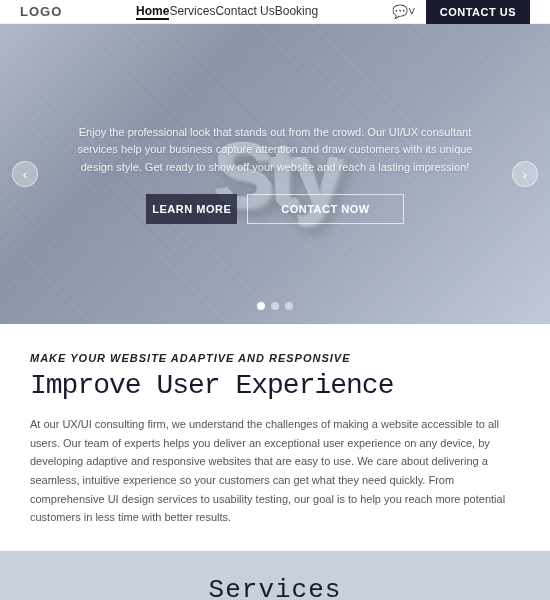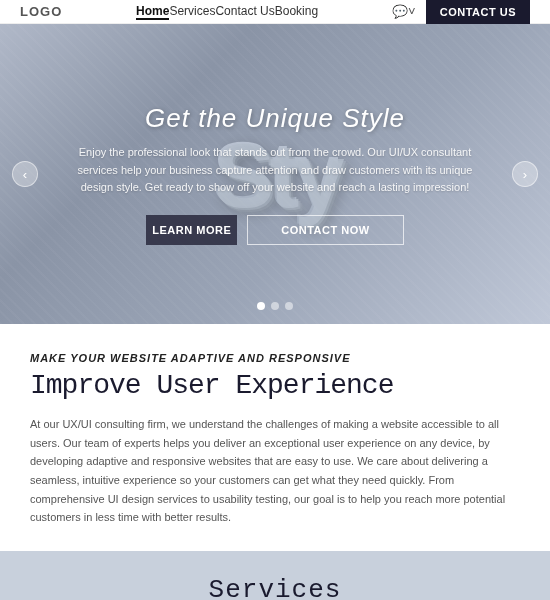--- a/index.html
+++ b/index.html
@@ -149,21 +149,20 @@
     </div>
   </div>
 </nav>
 
 <section class="hero">
   <div class="hero-bg"></div>
   <div class="hero-3d-letters">
     <span class="hero-3d-text">Sty</span>
   </div>
   <div class="hero-content">
-    <h1 class="hero-title">Get the Unique Style</h1>
     <p class="hero-subtitle">Enjoy the professional look that stands out from the crowd. Our UI/UX consultant services help your business capture attention and draw customers with its unique design style. Get ready to show off your website and reach a lasting impression!</p>
     <div class="hero-buttons">
       <button class="hero-btn-primary">LEARN MORE</button>
       <button class="hero-btn-outline">CONTACT NOW</button>
     </div>
   </div>
   <button class="hero-arrow hero-arrow-left">‹</button>
   <button class="hero-arrow hero-arrow-right">›</button>
   <div class="hero-dots">
     <span class="hero-dot active"></span>

